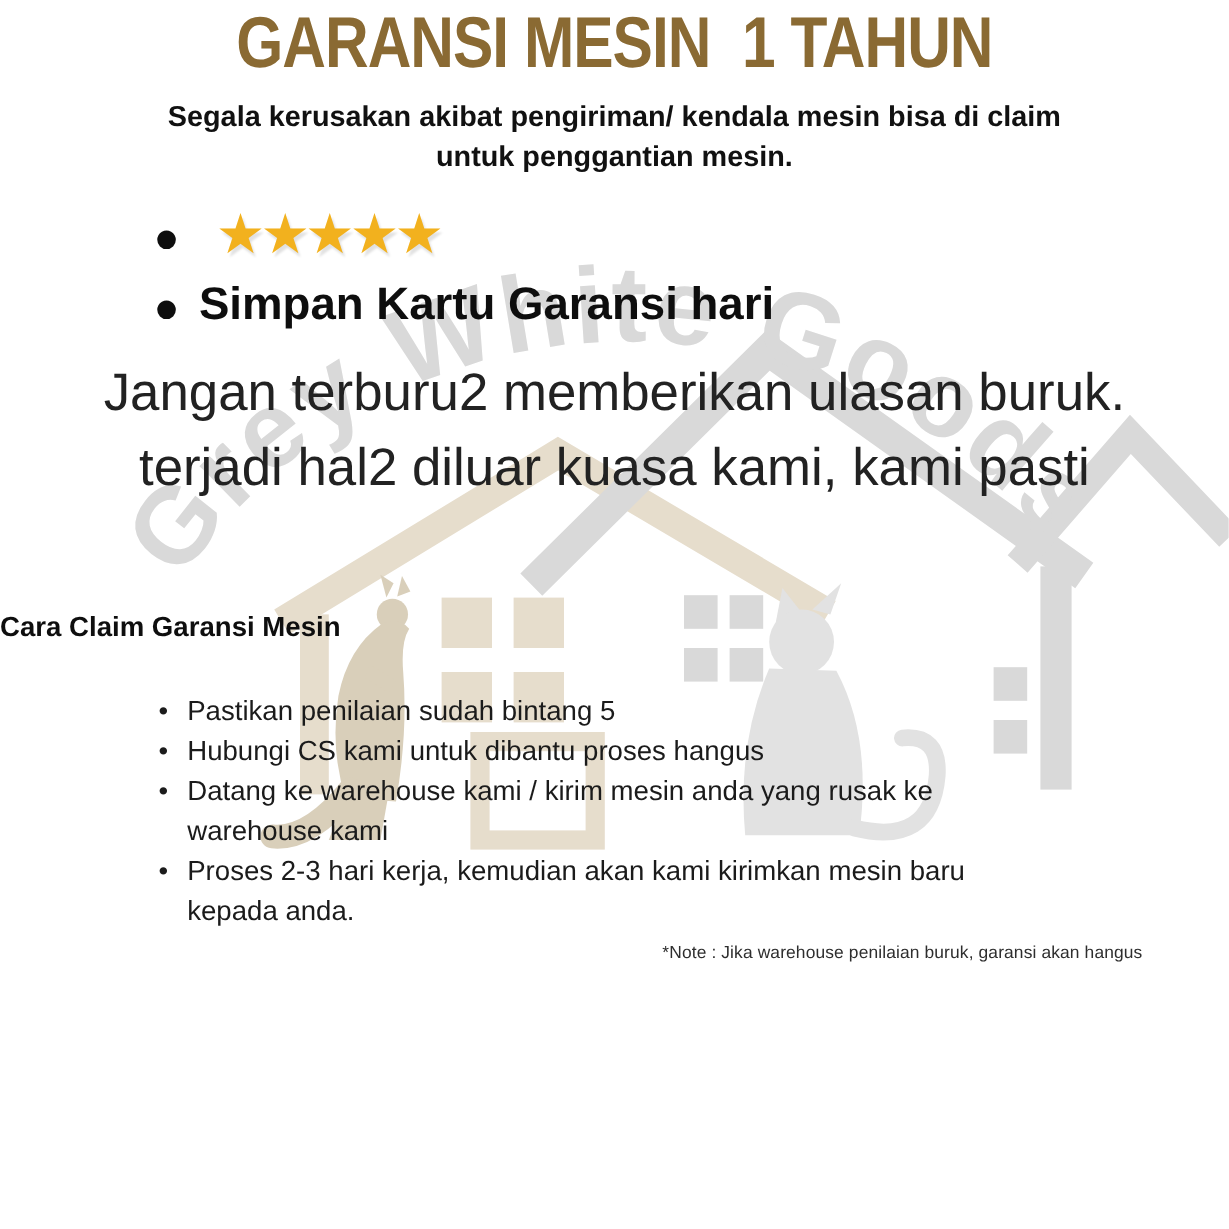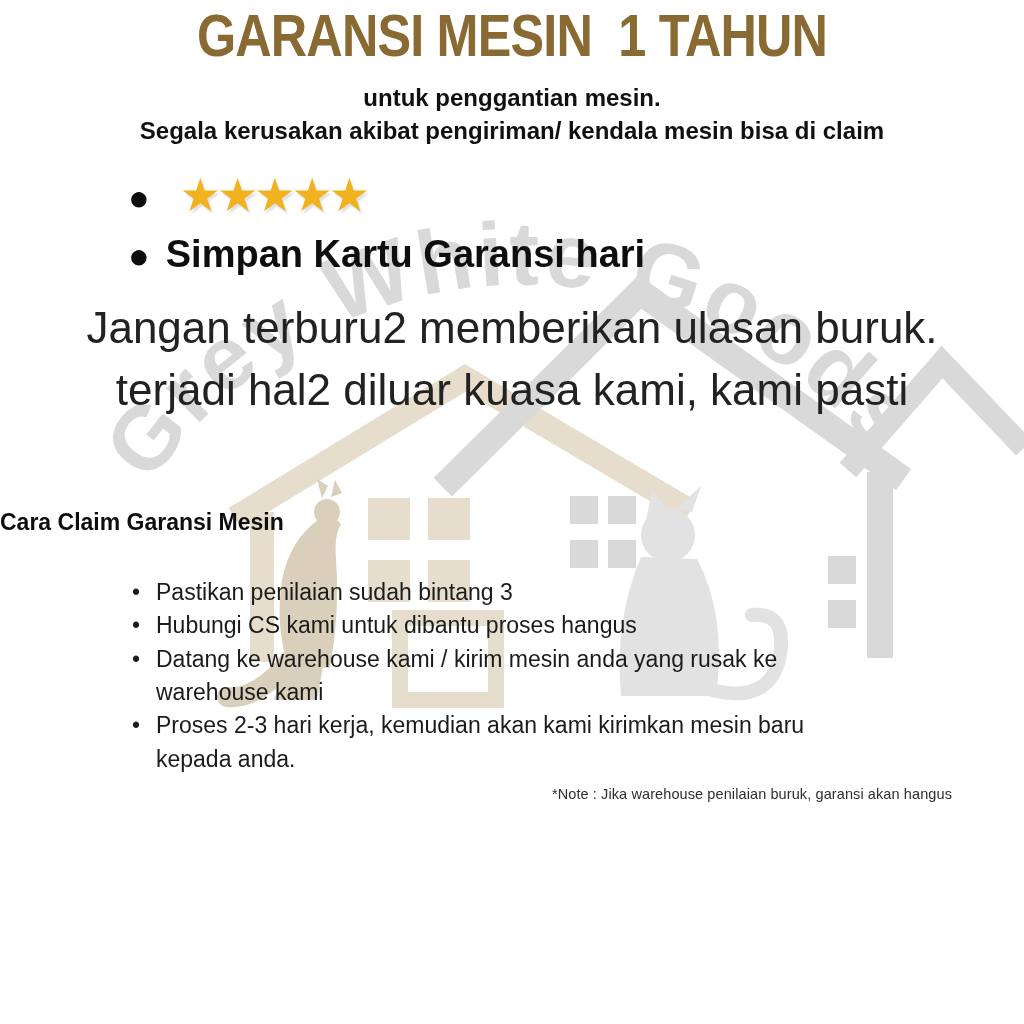--- a/index.html
+++ b/index.html
@@ -112,22 +112,22 @@
     <text class="wm-text">
       <textPath href="#wmArc" startOffset="18">Grey White Goods</textPath>
     </text>
   </svg>
 
   <div class="content">
 
     <h1 class="title">GARANSI MESIN  1 TAHUN</h1>
 
     <div class="subtitle">
+      <div>Segala kerusakan akibat pengiriman/ kendala mesin bisa di claim</div>
       <div>untuk penggantian mesin.</div>
-      <div>Segala kerusakan akibat pengiriman/ kendala mesin bisa di claim</div>
     </div>
 
     <div class="features">
       <div class="feature-item">
         <span class="dot">●</span>
         <span class="stars">★★★★★</span>
       </div>
       <div class="feature-item">
         <span class="dot">●</span>
         <span>Simpan Kartu Garansi hari</span>
@@ -138,21 +138,21 @@
     <div class="message">
       <div>Jangan terburu2 memberikan ulasan buruk.</div>
       <div>terjadi hal2 diluar kuasa kami, kami pasti</div>
     </div>
 
     <h2 class="claim-heading">Cara Claim Garansi Mesin</h2>
 
     <div class="claim-list">
       <div class="claim-row">
         <span class="claim-bullet">•</span>
-        <span class="claim-text">Pastikan penilaian sudah bintang 3</span>
+        <span class="claim-text">Pastikan penilaian sudah bintang 5</span>
       </div>
       <div class="claim-row">
         <span class="claim-bullet">•</span>
         <span class="claim-text">Hubungi CS kami untuk dibantu proses hangus</span>
       </div>
       <div class="claim-row">
         <span class="claim-bullet">•</span>
         <span class="claim-text">Datang ke warehouse kami / kirim mesin anda yang rusak ke warehouse kami</span>
       </div>
       <div class="claim-row">

